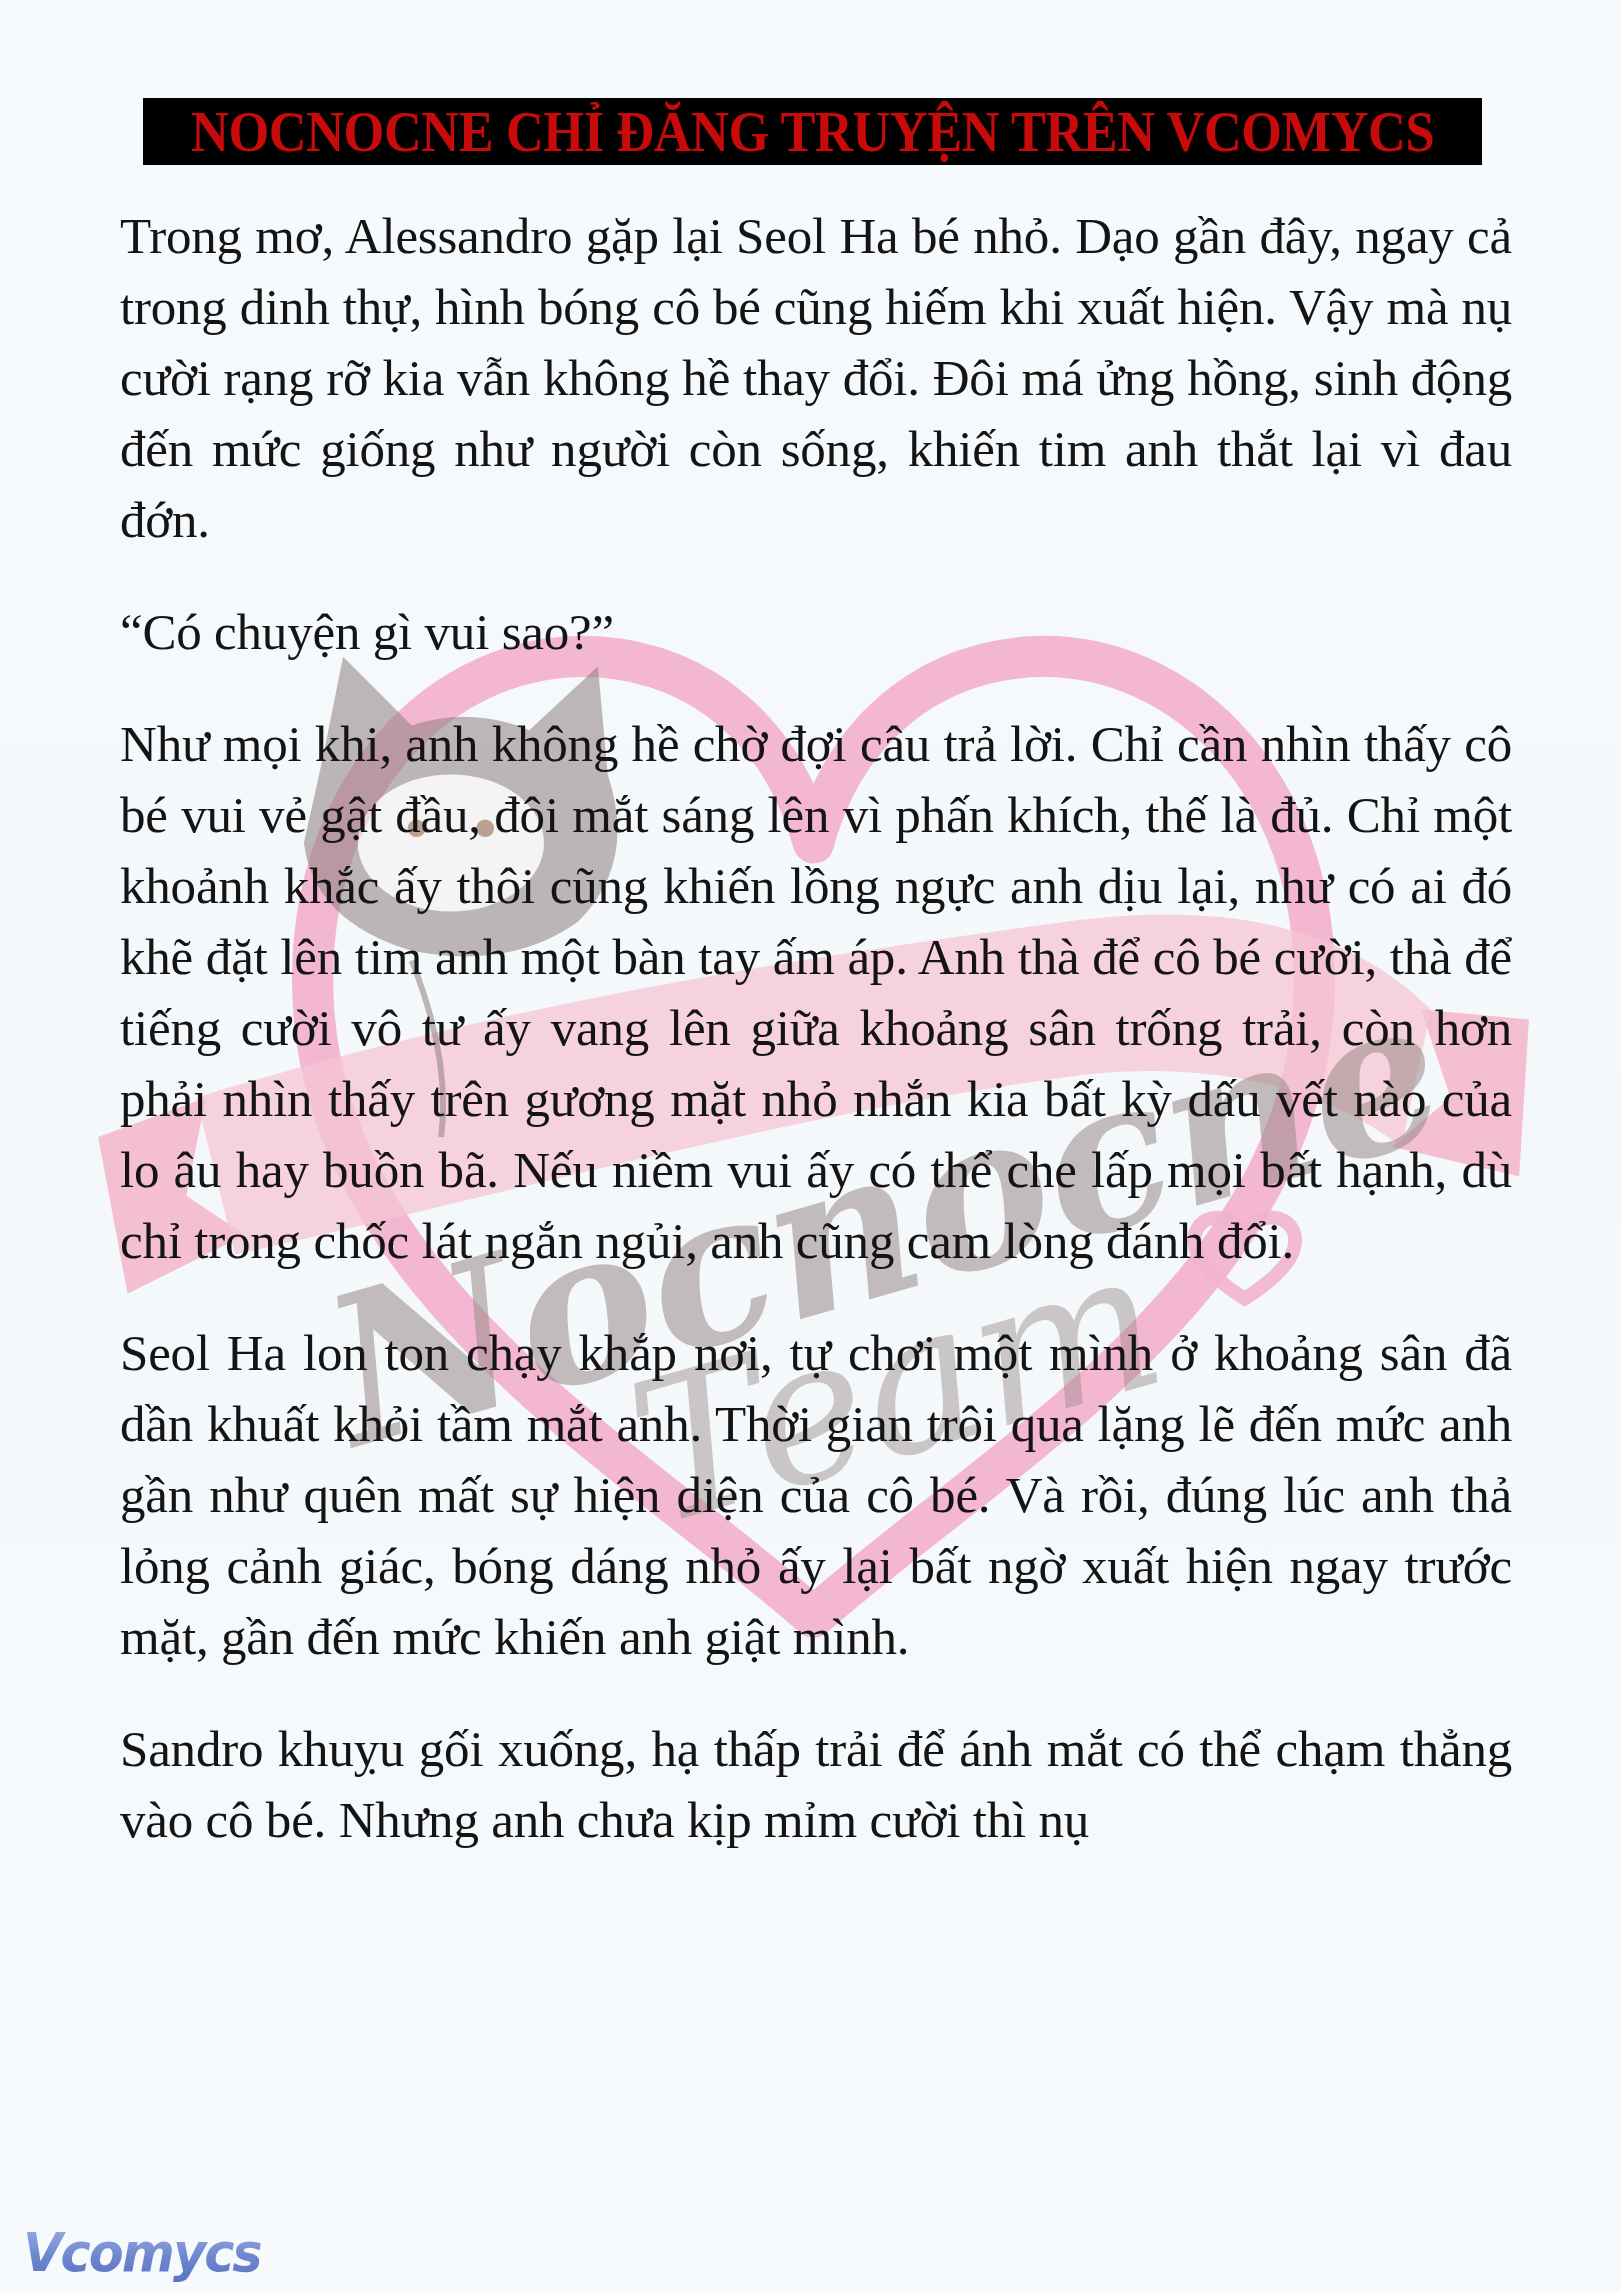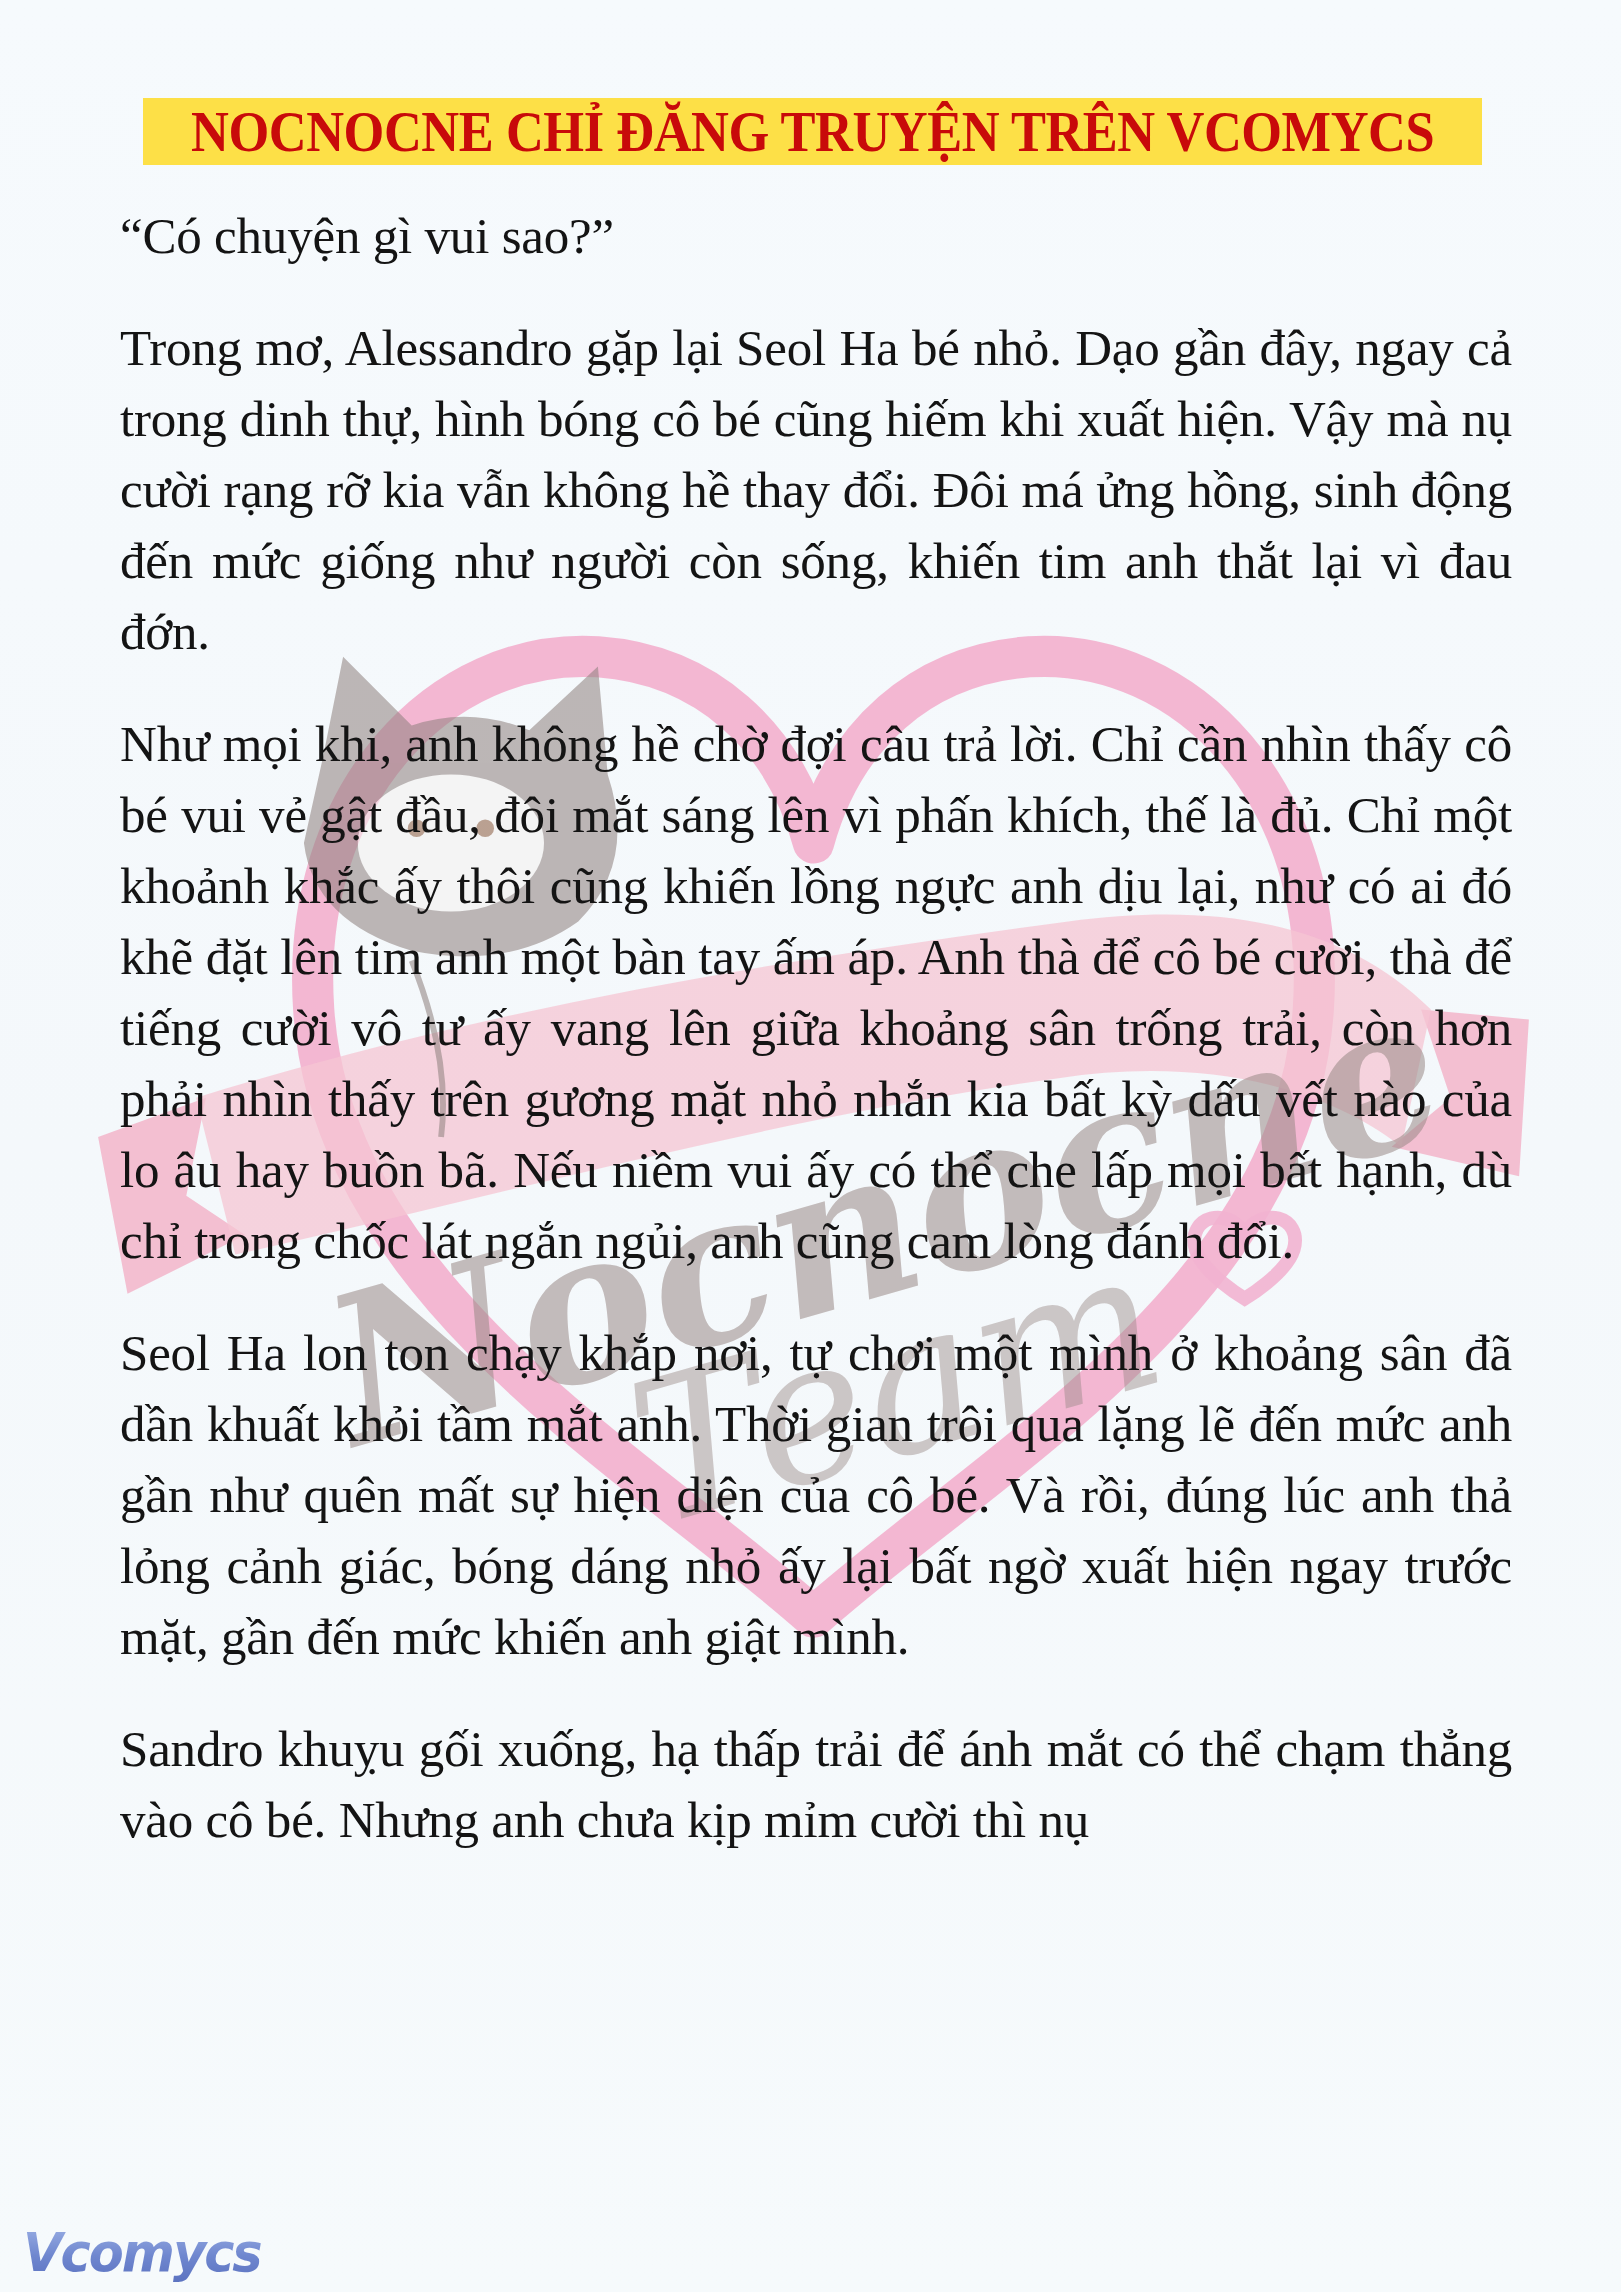--- a/index.html
+++ b/index.html
@@ -35,21 +35,21 @@
     height: 100%;
   }
 
   
   .notice-band {
     position: absolute;
     left: 143px;
     top: 98px;
     width: 1339px;
     height: 67px;
-    background: #fde047;
+    background: #000000;
     display: flex;
     align-items: center;
     justify-content: center;
     z-index: 2;
   }
   .notice-text {
     font-family: "Liberation Serif", "DejaVu Serif", serif;
     font-weight: bold;
     color: #c80a0a;
     font-size: 57px;
@@ -145,22 +145,22 @@
 
     <path d="M 1180 700 c -15 -30, -60 -20, -50 15 c 8 25, 50 50, 50 50 c 0 0, 42 -25, 50 -50 c 10 -35, -35 -45, -50 -15 z" fill="none" stroke="#f2b3d0" stroke-width="14" opacity="0.9"></path>
   </svg>
 </div>
 
 <div class="notice-band">
   <span class="notice-text">NOCNOCNE CHỈ ĐĂNG TRUYỆN TRÊN VCOMYCS</span>
 </div>
 
 <div class="content">
+  <p class="para">Trong mơ, Alessandro gặp lại Seol Ha bé nhỏ. Dạo gần đây, ngay cả trong dinh thự, hình bóng cô bé cũng hiếm khi xuất hiện. Vậy mà nụ cười rạng rỡ kia vẫn không hề thay đổi. Đôi má ửng hồng, sinh động đến mức giống như người còn sống, khiến tim anh thắt lại vì đau đớn.</p>
   <p class="para dialogue">“Có chuyện gì vui sao?”</p>
-  <p class="para">Trong mơ, Alessandro gặp lại Seol Ha bé nhỏ. Dạo gần đây, ngay cả trong dinh thự, hình bóng cô bé cũng hiếm khi xuất hiện. Vậy mà nụ cười rạng rỡ kia vẫn không hề thay đổi. Đôi má ửng hồng, sinh động đến mức giống như người còn sống, khiến tim anh thắt lại vì đau đớn.</p>
   <p class="para">Như mọi khi, anh không hề chờ đợi câu trả lời. Chỉ cần nhìn thấy cô bé vui vẻ gật đầu, đôi mắt sáng lên vì phấn khích, thế là đủ. Chỉ một khoảnh khắc ấy thôi cũng khiến lồng ngực anh dịu lại, như có ai đó khẽ đặt lên tim anh một bàn tay ấm áp. Anh thà để cô bé cười, thà để tiếng cười vô tư ấy vang lên giữa khoảng sân trống trải, còn hơn phải nhìn thấy trên gương mặt nhỏ nhắn kia bất kỳ dấu vết nào của lo âu hay buồn bã. Nếu niềm vui ấy có thể che lấp mọi bất hạnh, dù chỉ trong chốc lát ngắn ngủi, anh cũng cam lòng đánh đổi.</p>
   <p class="para">Seol Ha lon ton chạy khắp nơi, tự chơi một mình ở khoảng sân đã dần khuất khỏi tầm mắt anh. Thời gian trôi qua lặng lẽ đến mức anh gần như quên mất sự hiện diện của cô bé. Và rồi, đúng lúc anh thả lỏng cảnh giác, bóng dáng nhỏ ấy lại bất ngờ xuất hiện ngay trước mặt, gần đến mức khiến anh giật mình.</p>
   <p class="para">Sandro khuỵu gối xuống, hạ thấp trải để ánh mắt có thể chạm thẳng vào cô bé. Nhưng anh chưa kịp mỉm cười thì nụ</p>
 </div>
 
 <div class="logo">
   <span class="logo-text">Vcomycs</span>
 </div>
 
 

